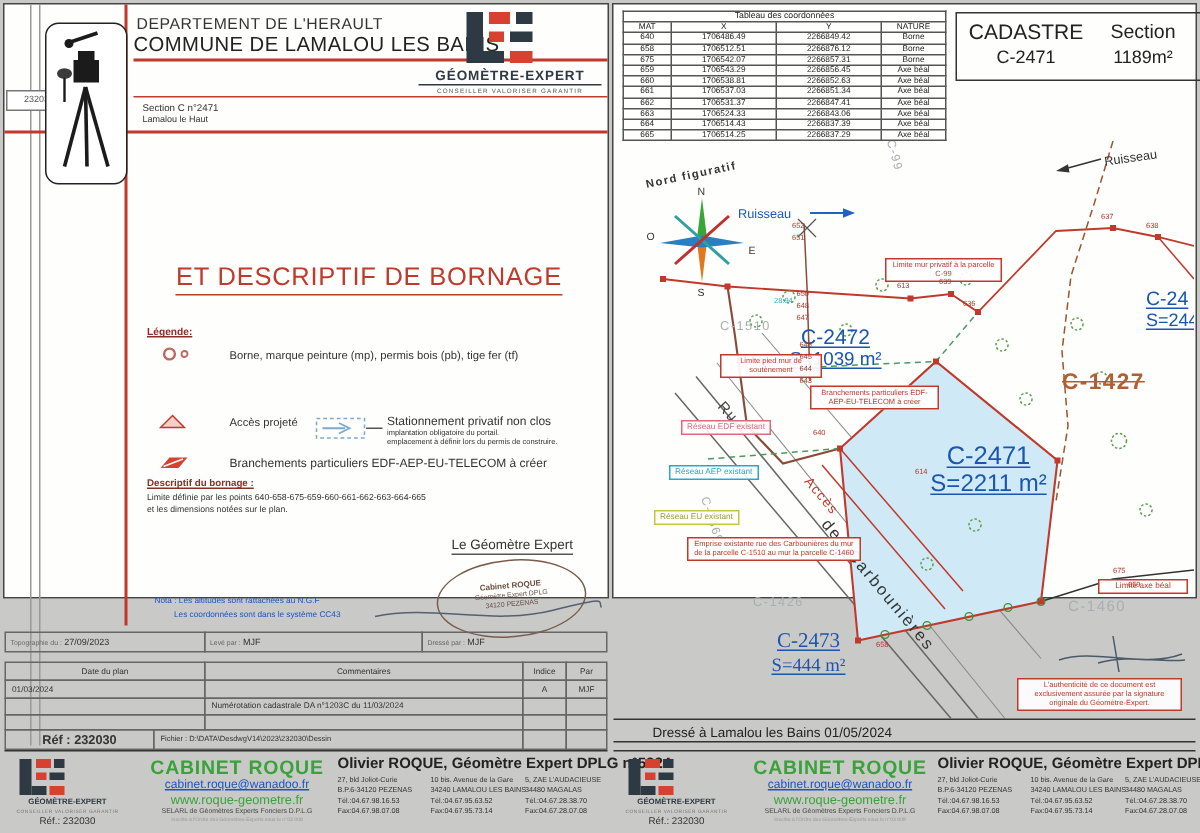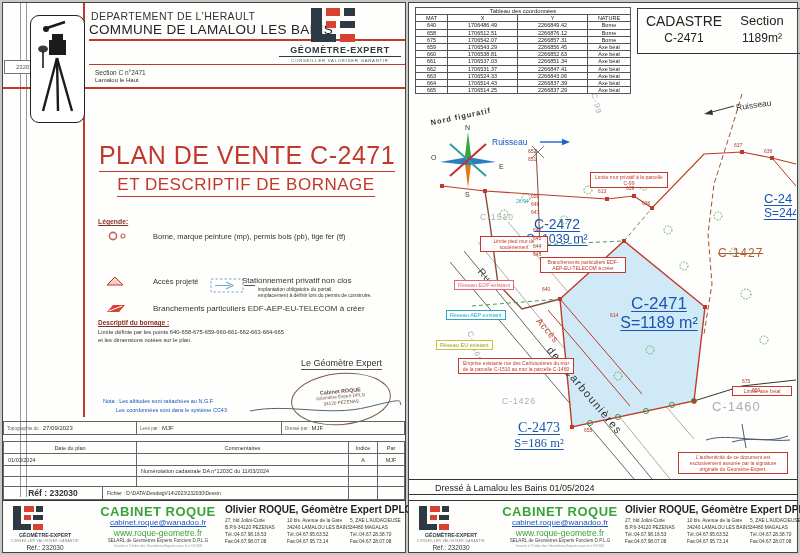--- a/index.html
+++ b/index.html
@@ -1,18 +1,18 @@
 <!DOCTYPE html>
 <html><head>
 <meta charset="utf-8">
 <style>
   html,body{margin:0;padding:0;}
   body{width:800px;height:555px;background:#c9c9c7;position:relative;overflow:hidden;
        font-family:"Liberation Sans",sans-serif;color:#222;}
-  .page{position:absolute;top:2px;height:551px;background:#fefefc;border:1px solid #444;box-sizing:border-box;}
+  .page{position:absolute;top:2px;height:397px;background:#fefefc;border:1px solid #444;box-sizing:border-box;}
   #pageL{left:2px;width:404px;}
   #pageR{left:408px;width:390px;}
   .abs{position:absolute;}
   .red{color:#c0392b;}
   .blue{color:#1a55c0;}
   .grayp{color:#a9aeb4;letter-spacing:1px;}
   .hline{position:absolute;background:#c0392b;height:2px;}
   .vline{position:absolute;background:#c0392b;width:2px;}
   .thin{position:absolute;background:#999;width:1px;}
   
@@ -80,23 +80,20 @@
     <div class="b1" style="left:33px;top:0;width:11px;height:8px;"></div>
     <div class="b2" style="left:15px;top:13px;width:10px;height:7px;"></div>
     <div class="b1" style="left:29px;top:13px;width:15px;height:7px;"></div>
     <div class="b2" style="left:29px;top:26px;width:15px;height:8px;"></div>
   </div>
   <div class="abs" style="left:276px;top:42px;width:122px;text-align:center;font-size:9px;font-weight:bold;
        letter-spacing:.6px;color:#2d3943;">GÉOMÈTRE-EXPERT</div>
   <div class="abs" style="left:276px;top:53px;width:122px;border-top:1px solid #2d3943;"></div>
   <div class="abs" style="left:276px;top:55px;width:122px;text-align:center;font-size:4.2px;letter-spacing:.8px;color:#555;">CONSEILLER VALORISER GARANTIR</div>
 
-  <div class="abs red" style="left:90px;top:138px;width:308px;text-align:center;font-size:25px;letter-spacing:.5px;">
-    <span style="border-bottom:1.5px solid #c0392b;padding-bottom:2px;">PLAN DE VENTE C-2471</span>
-  </div>
   <div class="abs red" style="left:84px;top:172px;width:318px;text-align:center;font-size:17px;letter-spacing:.5px;">
     <span style="border-bottom:1.5px solid #c0392b;padding-bottom:2px;">ET DESCRIPTIF DE BORNAGE</span>
   </div>
 
   <div class="abs" style="left:95px;top:215px;font-size:6.8px;font-weight:bold;color:#8a2f26;text-decoration:underline;">Légende:</div>
 
   <div class="leg-row" style="top:228px;width:300px;height:12px;">
     <span class="leg-ic">
       <svg width="26" height="10">
           <circle cx="7" cy="5" r="3.6" fill="none" stroke="#c0685e" stroke-width="1.6"></circle>
@@ -109,21 +106,21 @@
       <svg width="18" height="11">
           <path d="M9 1 L17 9 L1 9 Z" fill="#f3cfc8" stroke="#c0392b" stroke-width="1"></path>
         </svg></span>
     <span class="leg-txt">Accès projeté</span>
     <span class="abs" style="left:112px;top:2px;">
       <svg width="46" height="15">
           <rect x="1" y="1" width="32" height="13" fill="none" stroke="#7aaad0" stroke-width="1" stroke-dasharray="2.5,2"></rect>
       <path d="M5 7.5 H20 M16 4 L23 7.5 L16 11" fill="none" stroke="#7aaad0" stroke-width="1.2"></path>
       <line x1="34" y1="7.5" x2="45" y2="7.5" stroke="#555" stroke-width="1"></line>
         </svg></span>
-    <span class="abs" style="left:144px;top:0px;font-size:8px;color:#333;white-space:nowrap;">Stationnement privatif non clos</span>
+    <span class="abs" style="left:160px;top:0px;font-size:8px;color:#333;white-space:nowrap;">Stationnement privatif non clos</span>
     <span class="abs" style="left:160px;top:10px;font-size:5px;color:#333;white-space:nowrap;">implantation obligatoire du portail.</span>
     <span class="abs" style="left:160px;top:16px;font-size:5px;color:#333;white-space:nowrap;">emplacement à définir lors du permis de construire.</span>
   </div>
   <div class="leg-row" style="top:300px;width:300px;height:12px;">
     <span class="leg-ic" style="top:1px;">
       <svg width="20" height="9">
           <polygon points="1,8 7,1 19,1 13,8" fill="#d8412f"></polygon>
           <line x1="3" y1="7" x2="16" y2="2" stroke="#fff" stroke-width="1"></line>
         </svg></span>
     <span class="leg-txt" style="font-size:8px;">Branchements particuliers EDF-AEP-EU-TELECOM à créer</span>
@@ -404,35 +401,35 @@
     </svg>
 
     <div class="abs blue" style="left:80px;top:43px;font-size:8.5px;">Ruisseau</div>
     <div class="abs" style="left:324px;top:6px;font-size:8.5px;color:#333;transform:rotate(-8deg);">Ruisseau</div>
 
     
     <div class="abs grayp" style="left:186px;top:-2px;font-size:8px;transform:rotate(75deg);transform-origin:left top;">C-99</div>
     <div class="abs grayp" style="left:68px;top:118px;font-size:8.5px;">C-1510</div>
     <div class="abs grayp" style="left:62px;top:236px;font-size:8px;transform:rotate(72deg);transform-origin:left top;">C-1369</div>
     <div class="abs grayp" style="left:90px;top:302px;font-size:8.5px;">C-1426</div>
-    <div class="abs grayp" style="left:300px;top:305px;font-size:13px;text-align:center;">C-1460</div>
-    <div class="abs" style="left:306px;top:152px;font-size:12px;color:#b06030;text-decoration:line-through;letter-spacing:1px;">C-1427</div>
+    <div class="abs grayp" style="left:300px;top:305px;font-size:10px;text-align:center;">C-1460</div>
+    <div class="abs" style="left:296px;top:152px;font-size:15px;color:#b06030;text-decoration:line-through;letter-spacing:1px;font-weight:bold;">C-1427</div>
 
     
     <div class="bluep" style="left:100px;top:122px;width:90px;">
       <div style="font-size:14px;">C-2472</div>
       <div style="font-size:12.5px;">S=1039 m²</div>
     </div>
     <div class="bluep" style="left:192px;top:200px;width:110px;">
       <div style="font-size:17px;">C-2471</div>
-      <div style="font-size:16px;">S=1189 m²</div>
+      <div style="font-size:16px;">S=2211 m²</div>
     </div>
     <div class="bluep" style="left:82px;top:326px;width:90px;font-family:Liberation Serif, serif;">
       <div style="font-size:14px;">C-2473</div>
-      <div style="font-size:12.5px;">S=186 m²</div>
+      <div style="font-size:12.5px;">S=444 m²</div>
     </div>
     <div class="bluep" style="left:352px;top:98px;width:60px;text-align:left;">
       <div style="font-size:13px;">C-24</div>
       <div style="font-size:12px;">S=244</div>
     </div>
 
     
     <div class="abs" style="left:72px;top:172px;font-size:10px;color:#444;transform:rotate(48deg);transform-origin:left top;letter-spacing:1px;">Rue</div>
     <div class="abs red" style="left:130px;top:222px;font-size:9px;transform:rotate(50deg);transform-origin:left top;letter-spacing:1px;">Accès</div>
     <div class="abs" style="left:142px;top:250px;font-size:11px;color:#333;transform:rotate(50deg);transform-origin:left top;letter-spacing:1.5px;white-space:nowrap;">des Carbounières</div>

